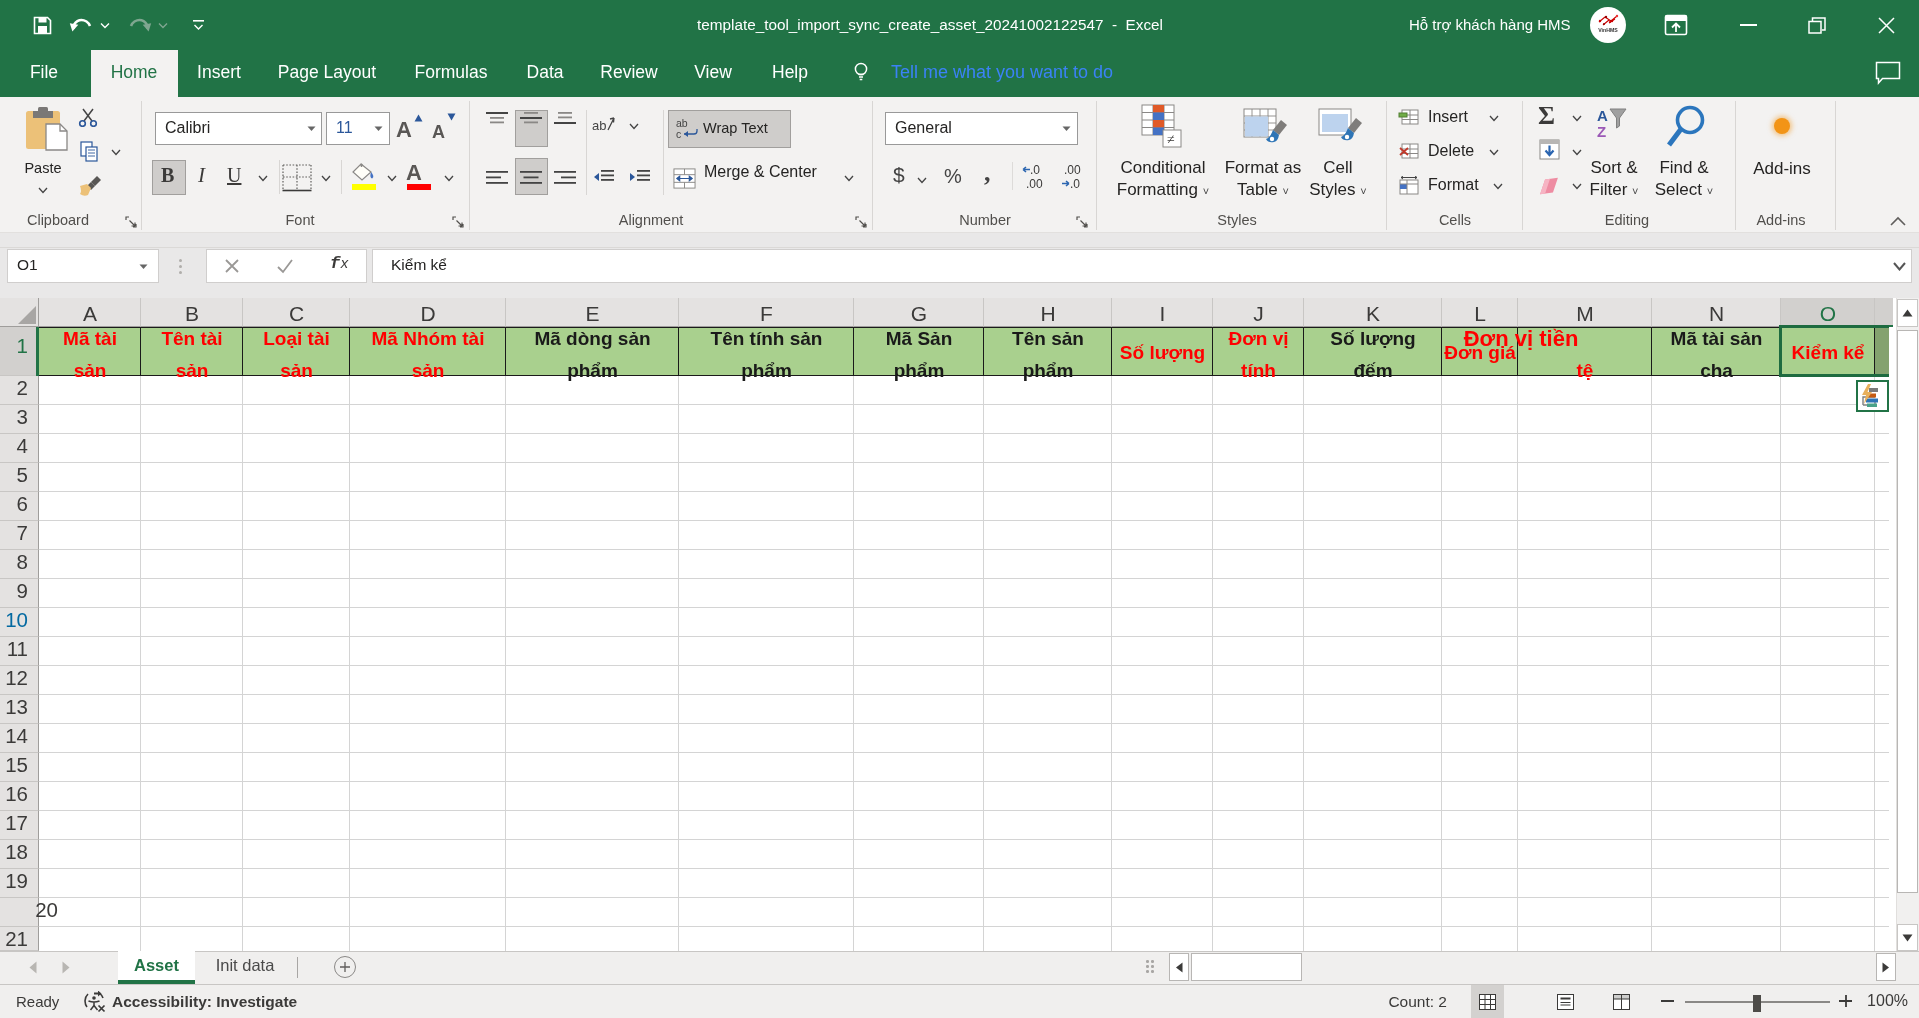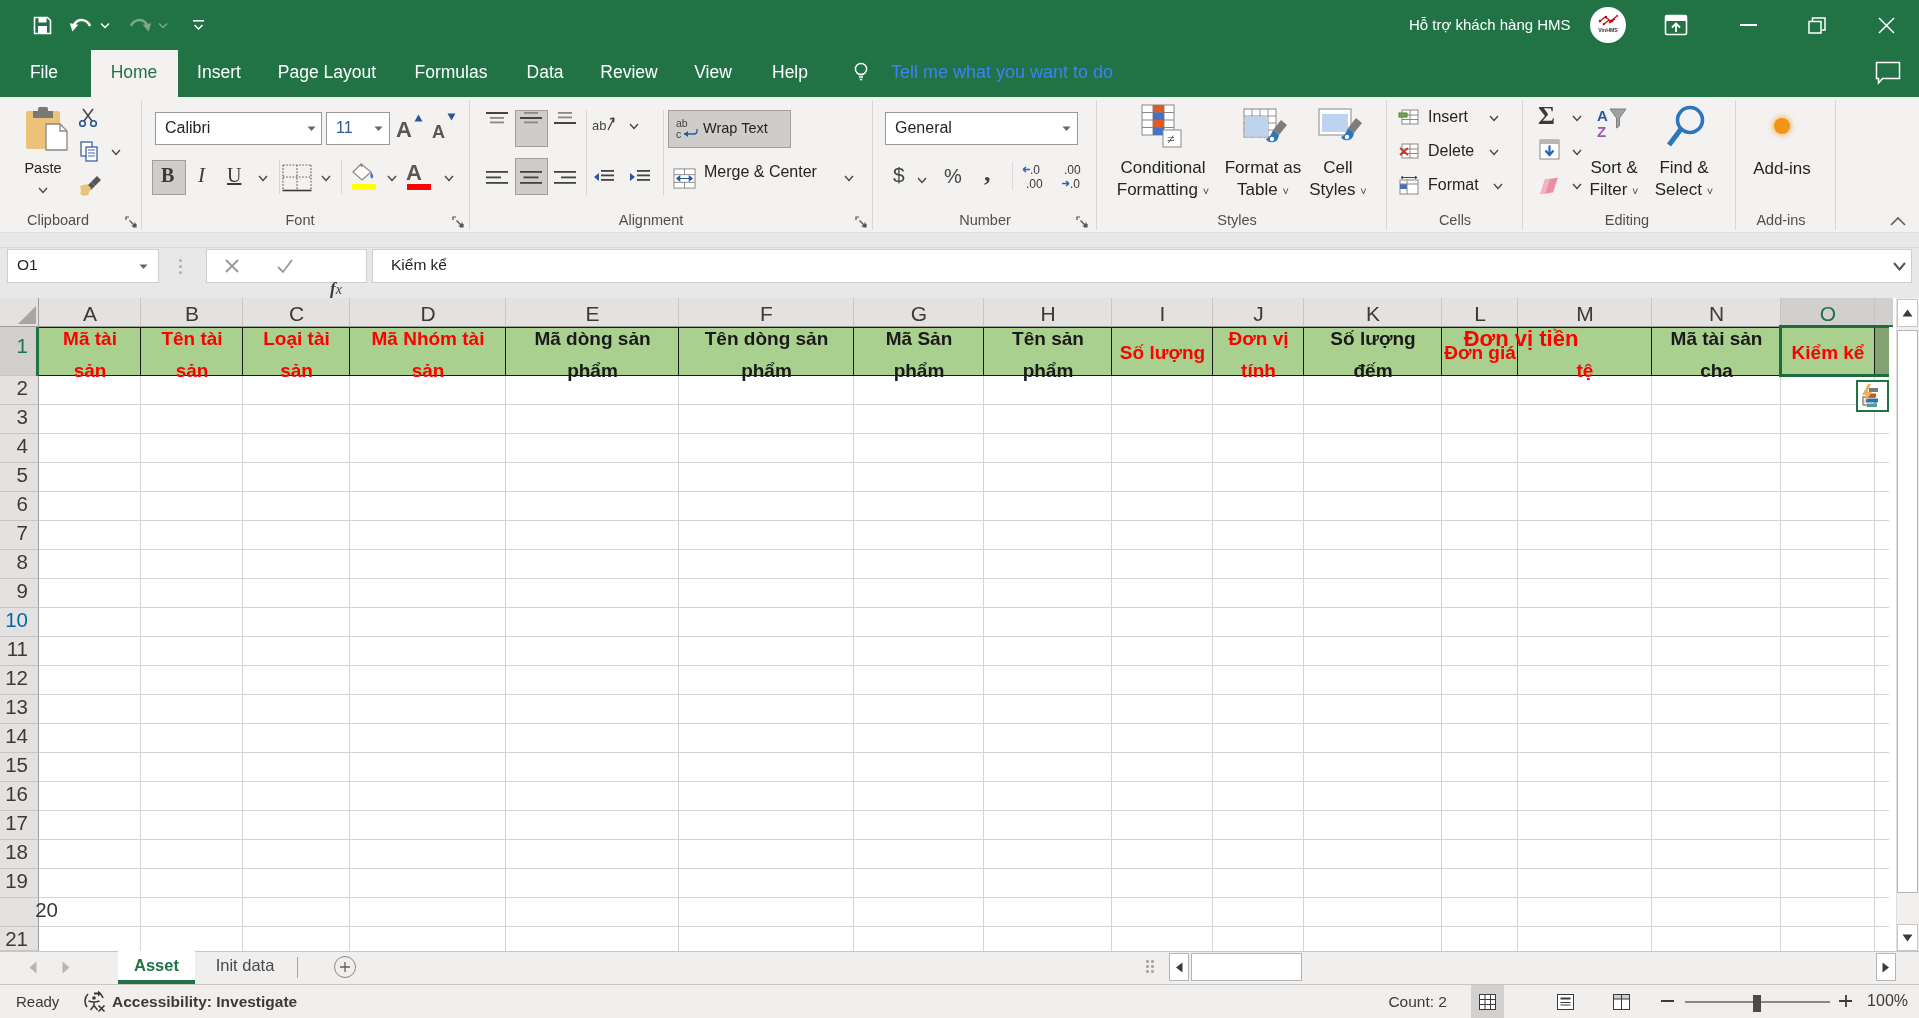--- a/index.html
+++ b/index.html
@@ -26,20 +26,21 @@
 <path d="M19.5 14 C20 7, 13 2.5, 6.5 6.5 C4.5 7.8, 3.5 9.5, 3 11" fill="none" stroke="#7fa690" stroke-width="2.5"></path>
 <path d="M23.2 8.2 L14.7 9.8 L20.6 16.6 z" fill="#7fa690"></path>
 </svg>
 <svg class="abs" style="left:158px;top:22px;" width="10" height="7" viewBox="0 0 10 7">
       <path d="M1 1.5 L5 5.5 L9 1.5" fill="none" stroke="#7fa690" stroke-width="1.4"></path>
     </svg>
 <svg class="abs" style="left:192px;top:19px;" width="13" height="12" viewBox="0 0 13 12">
 <rect x="1" y="1" width="11" height="1.6" fill="#fff"></rect>
 <path d="M2.5 6 L6.5 10 L10.5 6" fill="none" stroke="#fff" stroke-width="1.4"></path>
 </svg>
+<div class="abs" style="left:600px;top:16px;width:660px;height:22px;text-align:center;color:#fff;font-size:15.3px;white-space:nowrap;">template_tool_import_sync_create_asset_20241002122547&nbsp;&nbsp;-&nbsp;&nbsp;Excel</div>
 <div class="abs" style="left:1409px;top:16px;width:170px;height:22px;color:#fff;font-size:15px;white-space:nowrap;">Hỗ trợ khách hàng HMS</div>
 <div class="abs ctr" style="left:1590px;top:7px;width:36px;height:36px;border-radius:50%;background:#fff;">
 <svg width="30" height="30" viewBox="0 0 30 30">
 <g stroke="#c00" stroke-width="1.1" fill="none">
 <path d="M6 12 L12 7 M12 7 L18 11 M18 11 L24 6 M10 15 L16 10 M16 13 L22 9"></path>
 </g>
 <circle cx="7" cy="11" r="1.2" fill="#c00"></circle>
         <circle cx="13" cy="7" r="1.2" fill="#900"></circle>
 <circle cx="19" cy="11" r="1.2" fill="#c00"></circle>
         <circle cx="24" cy="6" r="1.2" fill="#e33"></circle>
@@ -385,21 +386,21 @@
 <div class="abs" style="left:179px;top:259px;width:3px;height:3px;background:#b0aeab;border-radius:50%;"></div>
 <div class="abs" style="left:179px;top:265px;width:3px;height:3px;background:#b0aeab;border-radius:50%;"></div>
 <div class="abs" style="left:179px;top:271px;width:3px;height:3px;background:#b0aeab;border-radius:50%;"></div>
 <div class="abs" style="left:206px;top:249px;width:161px;height:34px;background:#fff;border:1px solid #d0cecd;box-sizing:border-box;"></div>
 <svg class="abs" style="left:224px;top:258px;" width="16" height="16" viewBox="0 0 16 16">
       <path d="M2 2 L14 14 M14 2 L2 14" stroke="#9a9896" stroke-width="1.8"></path>
     </svg>
 <svg class="abs" style="left:276px;top:258px;" width="18" height="16" viewBox="0 0 18 16">
       <path d="M2 9 L7 14 L16 2" stroke="#9a9896" stroke-width="1.8" fill="none"></path>
     </svg>
-<div class="abs" style="left:330px;top:254px;color:#3b3a39;font-size:17px;font-style:italic;font-family:Liberation Serif, serif;margin-top:25px;"><b><i>f</i></b><i style="font-size:14px;">x</i></div>
+<div class="abs" style="left:330px;top:254px;color:#3b3a39;font-size:17px;font-style:italic;font-family:Liberation Mono, monospace;"><b><i>f</i></b><i style="font-size:14px;">x</i></div>
 <div class="abs" style="left:372px;top:249px;width:1540px;height:34px;background:#fff;border:1px solid #d0cecd;box-sizing:border-box;"></div>
 <div class="abs" style="left:391px;top:256px;color:#252423;font-size:15.5px;">Kiểm kể</div>
 <svg class="abs" style="left:1893px;top:262px;" width="13" height="9" viewBox="0 0 13 9">
       <path d="M1 1 L6.5 7.5 L12 1" fill="none" stroke="#555" stroke-width="2"></path>
     </svg>
 <div class="abs" style="left:0;top:298px;width:1919px;height:653px;background:#fff;"></div>
 <div class="abs" style="left:0;top:298px;width:39px;height:29px;background:#e4e2e1;border-right:1px solid #9f9d9b;border-bottom:1px solid #9f9d9b;box-sizing:border-box;"></div>
 <div class="abs" style="left:18px;top:306px;width:0;height:0;border-left:18px solid transparent;border-bottom:18px solid #a8a6a4;"></div>
 <div class="abs" style="left:39px;top:298px;width:102px;height:29px;background:#e4e2e1;border-right:1px solid #c8c6c4;border-bottom:1px solid #9f9d9b;box-sizing:border-box;"></div>
 <div class="abs" style="left:39px;top:301px;width:102px;height:26px;line-height:26px;text-align:center;color:#3b3a39;font-size:21px;">A</div>
@@ -529,21 +530,21 @@
 <div class="abs" style="left:39px;top:327px;width:102px;height:23px;line-height:23px;text-align:center;color:#ff0000;font-weight:bold;font-size:19px;white-space:nowrap;">Mã tài</div>
 <div class="abs" style="left:39px;top:359px;width:102px;height:23px;line-height:23px;text-align:center;color:#ff0000;font-weight:bold;font-size:19px;white-space:nowrap;">sản</div>
 <div class="abs" style="left:141px;top:327px;width:102px;height:23px;line-height:23px;text-align:center;color:#ff0000;font-weight:bold;font-size:19px;white-space:nowrap;">Tên tài</div>
 <div class="abs" style="left:141px;top:359px;width:102px;height:23px;line-height:23px;text-align:center;color:#ff0000;font-weight:bold;font-size:19px;white-space:nowrap;">sản</div>
 <div class="abs" style="left:243px;top:327px;width:107px;height:23px;line-height:23px;text-align:center;color:#ff0000;font-weight:bold;font-size:19px;white-space:nowrap;">Loại tài</div>
 <div class="abs" style="left:243px;top:359px;width:107px;height:23px;line-height:23px;text-align:center;color:#ff0000;font-weight:bold;font-size:19px;white-space:nowrap;">sản</div>
 <div class="abs" style="left:350px;top:327px;width:156px;height:23px;line-height:23px;text-align:center;color:#ff0000;font-weight:bold;font-size:19px;white-space:nowrap;">Mã Nhóm tài</div>
 <div class="abs" style="left:350px;top:359px;width:156px;height:23px;line-height:23px;text-align:center;color:#ff0000;font-weight:bold;font-size:19px;white-space:nowrap;">sản</div>
 <div class="abs" style="left:506px;top:327px;width:173px;height:23px;line-height:23px;text-align:center;color:#1a1a1a;font-weight:bold;font-size:19px;white-space:nowrap;">Mã dòng sản</div>
 <div class="abs" style="left:506px;top:359px;width:173px;height:23px;line-height:23px;text-align:center;color:#1a1a1a;font-weight:bold;font-size:19px;white-space:nowrap;">phẩm</div>
-<div class="abs" style="left:679px;top:327px;width:175px;height:23px;line-height:23px;text-align:center;color:#1a1a1a;font-weight:bold;font-size:19px;white-space:nowrap;">Tên dòng sản</div>
+<div class="abs" style="left:679px;top:327px;width:175px;height:23px;line-height:23px;text-align:center;color:#1a1a1a;font-weight:bold;font-size:19px;white-space:nowrap;">Tên tính sản</div>
 <div class="abs" style="left:679px;top:359px;width:175px;height:23px;line-height:23px;text-align:center;color:#1a1a1a;font-weight:bold;font-size:19px;white-space:nowrap;">phẩm</div>
 <div class="abs" style="left:854px;top:327px;width:130px;height:23px;line-height:23px;text-align:center;color:#1a1a1a;font-weight:bold;font-size:19px;white-space:nowrap;">Mã Sản</div>
 <div class="abs" style="left:854px;top:359px;width:130px;height:23px;line-height:23px;text-align:center;color:#1a1a1a;font-weight:bold;font-size:19px;white-space:nowrap;">phẩm</div>
 <div class="abs" style="left:984px;top:327px;width:128px;height:23px;line-height:23px;text-align:center;color:#1a1a1a;font-weight:bold;font-size:19px;white-space:nowrap;">Tên sản</div>
 <div class="abs" style="left:984px;top:359px;width:128px;height:23px;line-height:23px;text-align:center;color:#1a1a1a;font-weight:bold;font-size:19px;white-space:nowrap;">phẩm</div>
 <div class="abs" style="left:1112px;top:340px;width:101px;height:26px;line-height:26px;text-align:center;color:#ff0000;font-weight:bold;font-size:19px;white-space:nowrap;">Số lượng</div>
 <div class="abs" style="left:1213px;top:327px;width:91px;height:23px;line-height:23px;text-align:center;color:#ff0000;font-weight:bold;font-size:19px;white-space:nowrap;">Đơn vị</div>
 <div class="abs" style="left:1213px;top:359px;width:91px;height:23px;line-height:23px;text-align:center;color:#ff0000;font-weight:bold;font-size:19px;white-space:nowrap;">tính</div>
 <div class="abs" style="left:1304px;top:327px;width:138px;height:23px;line-height:23px;text-align:center;color:#1a1a1a;font-weight:bold;font-size:19px;white-space:nowrap;">Số lượng</div>
 <div class="abs" style="left:1304px;top:359px;width:138px;height:23px;line-height:23px;text-align:center;color:#1a1a1a;font-weight:bold;font-size:19px;white-space:nowrap;">đếm</div>

